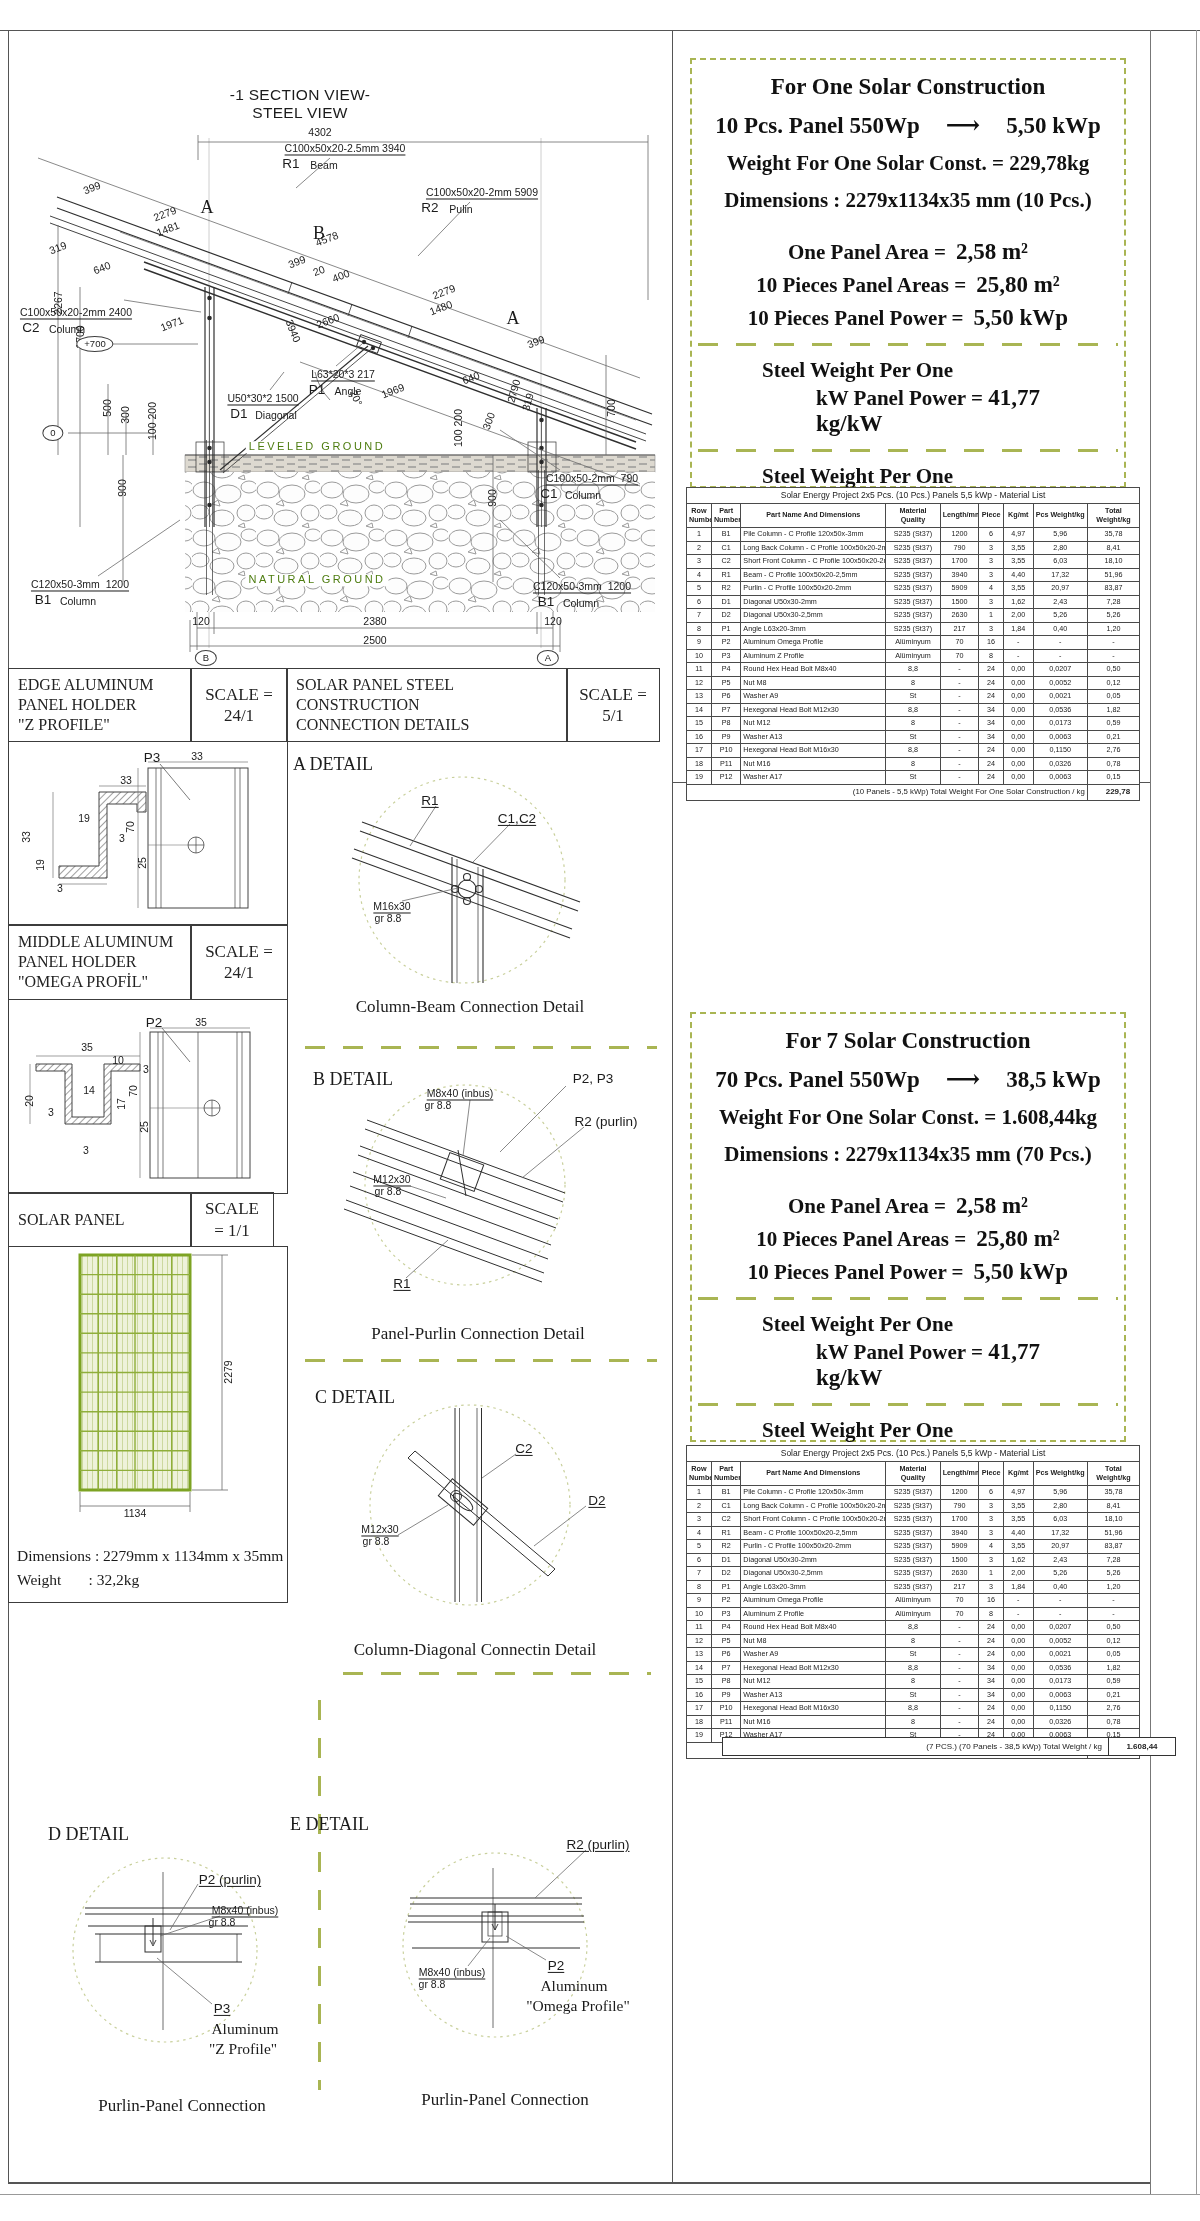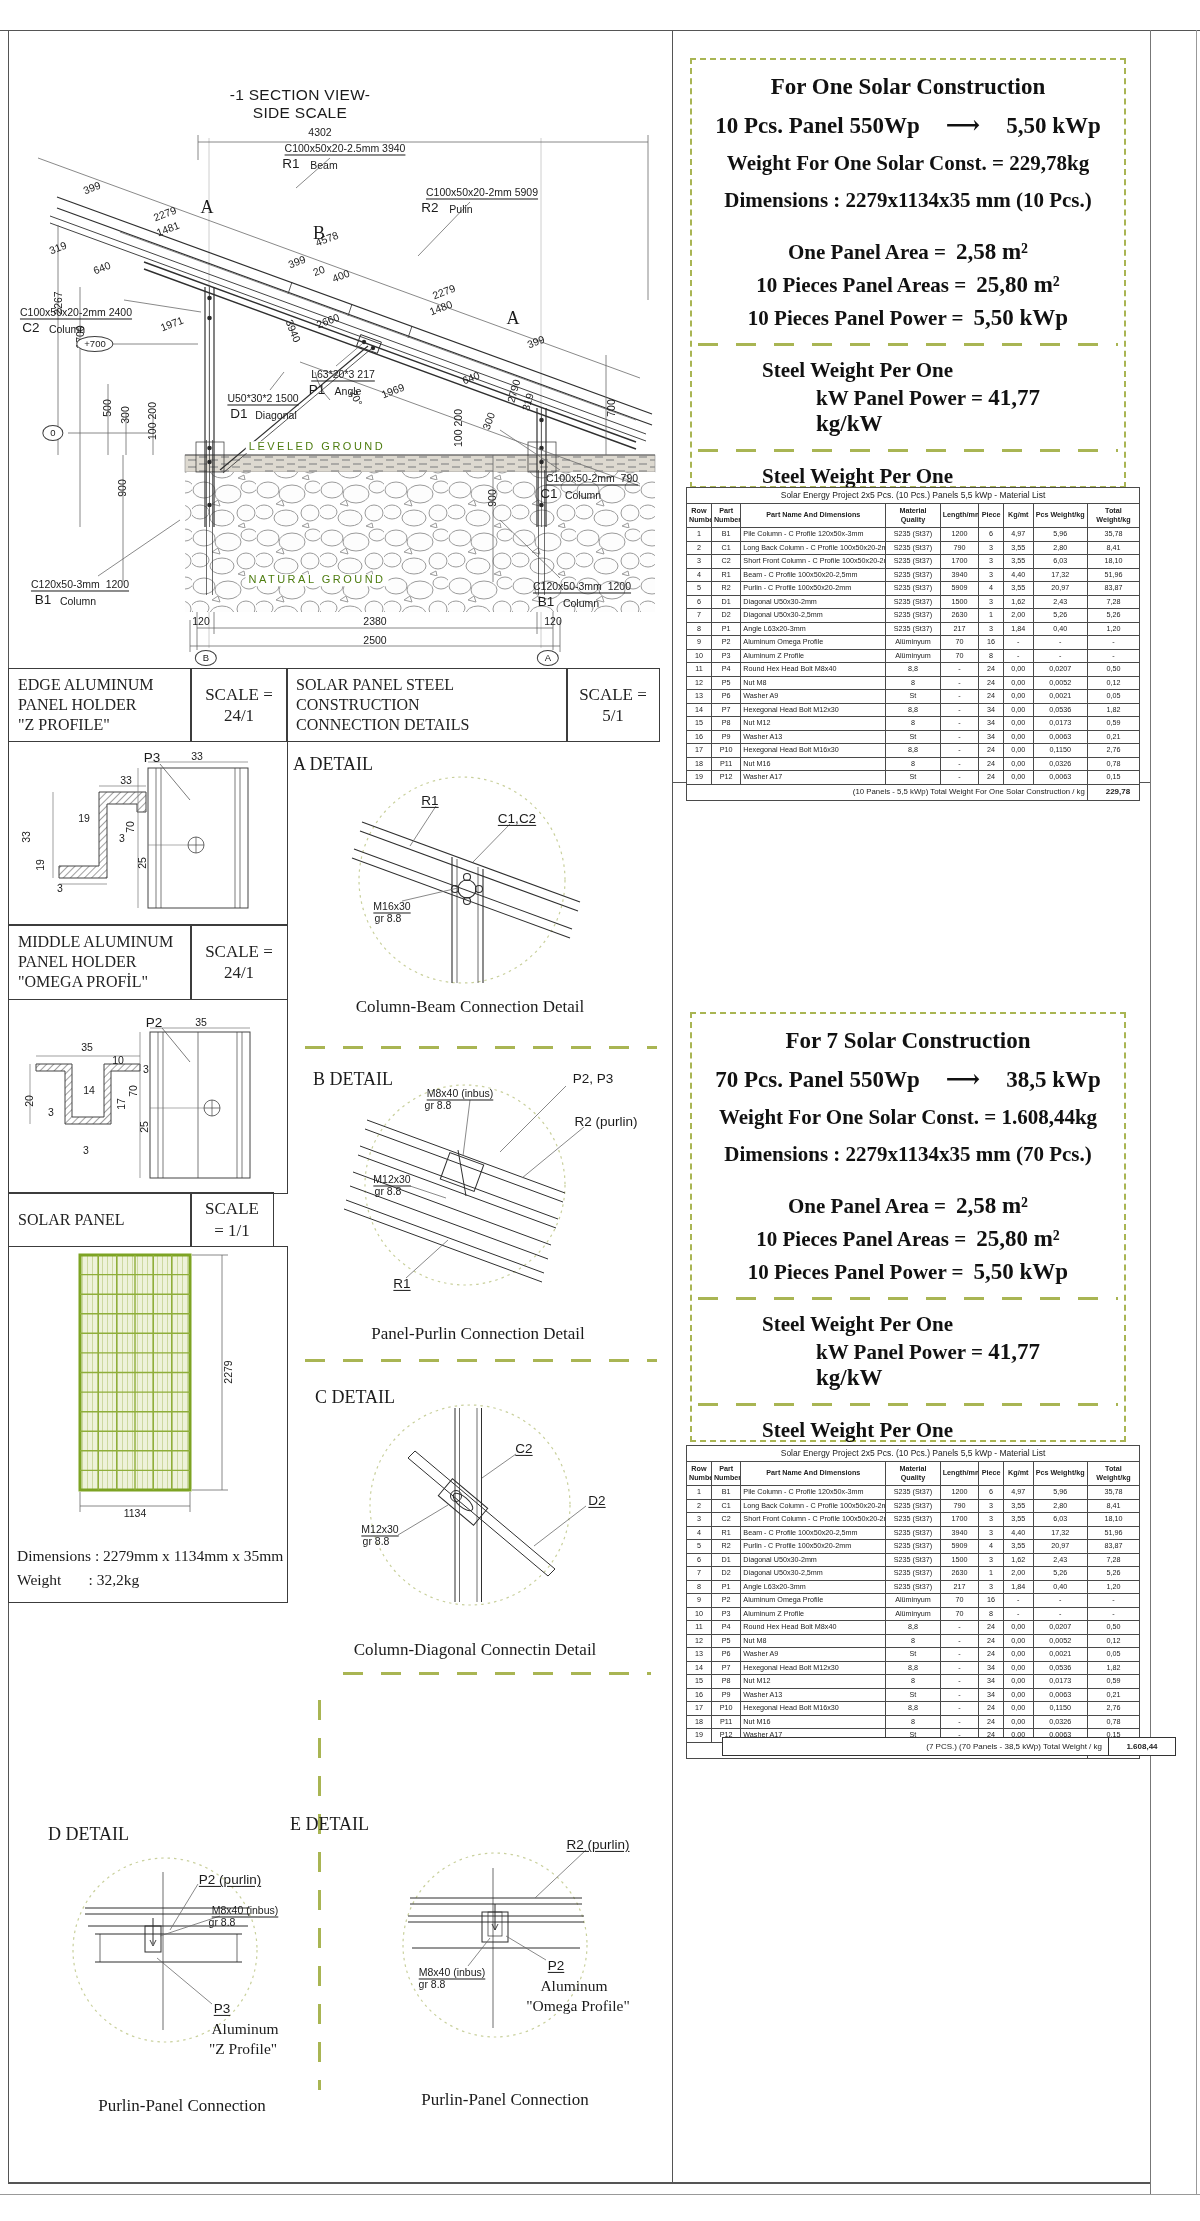--- a/index.html
+++ b/index.html
@@ -968,21 +968,21 @@
       </table>
     </div>
   <div class="f2" style="top:1737px;">
     <div class="fl">(7 PCS.) (70 Panels - 38,5 kWp) Total Weight  / kg</div>
     <div class="fv">1.608,44</div>
   </div>
 
 
   <div id="labels">
       <div class="lb t" style="left: 300px; top: 95px;">-1 SECTION VIEW-</div>
-      <div class="lb t" style="left: 300px; top: 113px;">SIDE SCALE</div>
+      <div class="lb t" style="left: 300px; top: 113px;">STEEL VIEW</div>
       <div class="lb" style="left: 320px; top: 133px;">4302</div>
       <div class="lb s" style="left: 207px; top: 207px;">A</div>
       <div class="lb s" style="left: 319px; top: 233px;">B</div>
       <div class="lb s" style="left: 513px; top: 318px;">A</div>
       <div class="lb u" style="left: 345px; top: 149px;">C100x50x20-2.5mm 3940</div>
       <div class="lb b" style="left: 291px; top: 164px;">R1</div>
       <div class="lb" style="left: 324px; top: 166px;">Beam</div>
       <div class="lb u" style="left: 482px; top: 193px;">C100x50x20-2mm 5909</div>
       <div class="lb b" style="left: 430px; top: 208px;">R2</div>
       <div class="lb" style="left: 461px; top: 210px;">Pulin</div>

